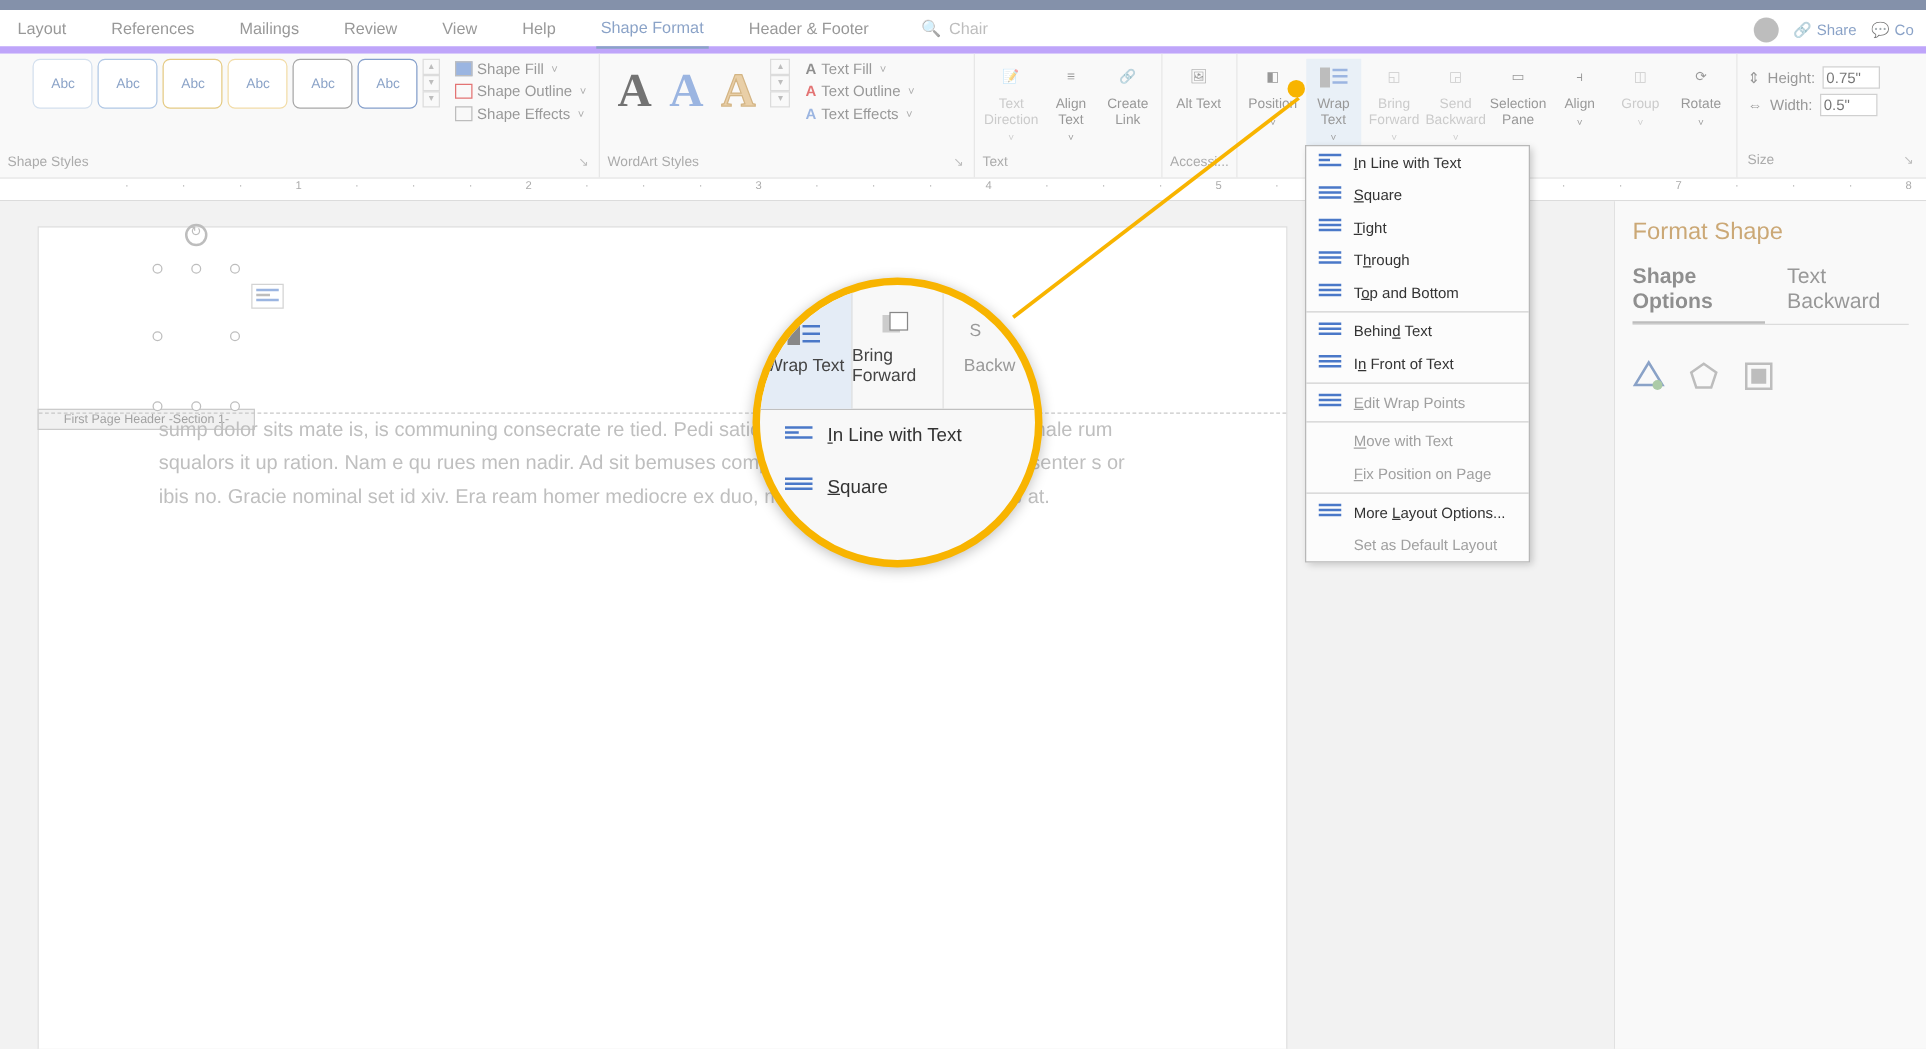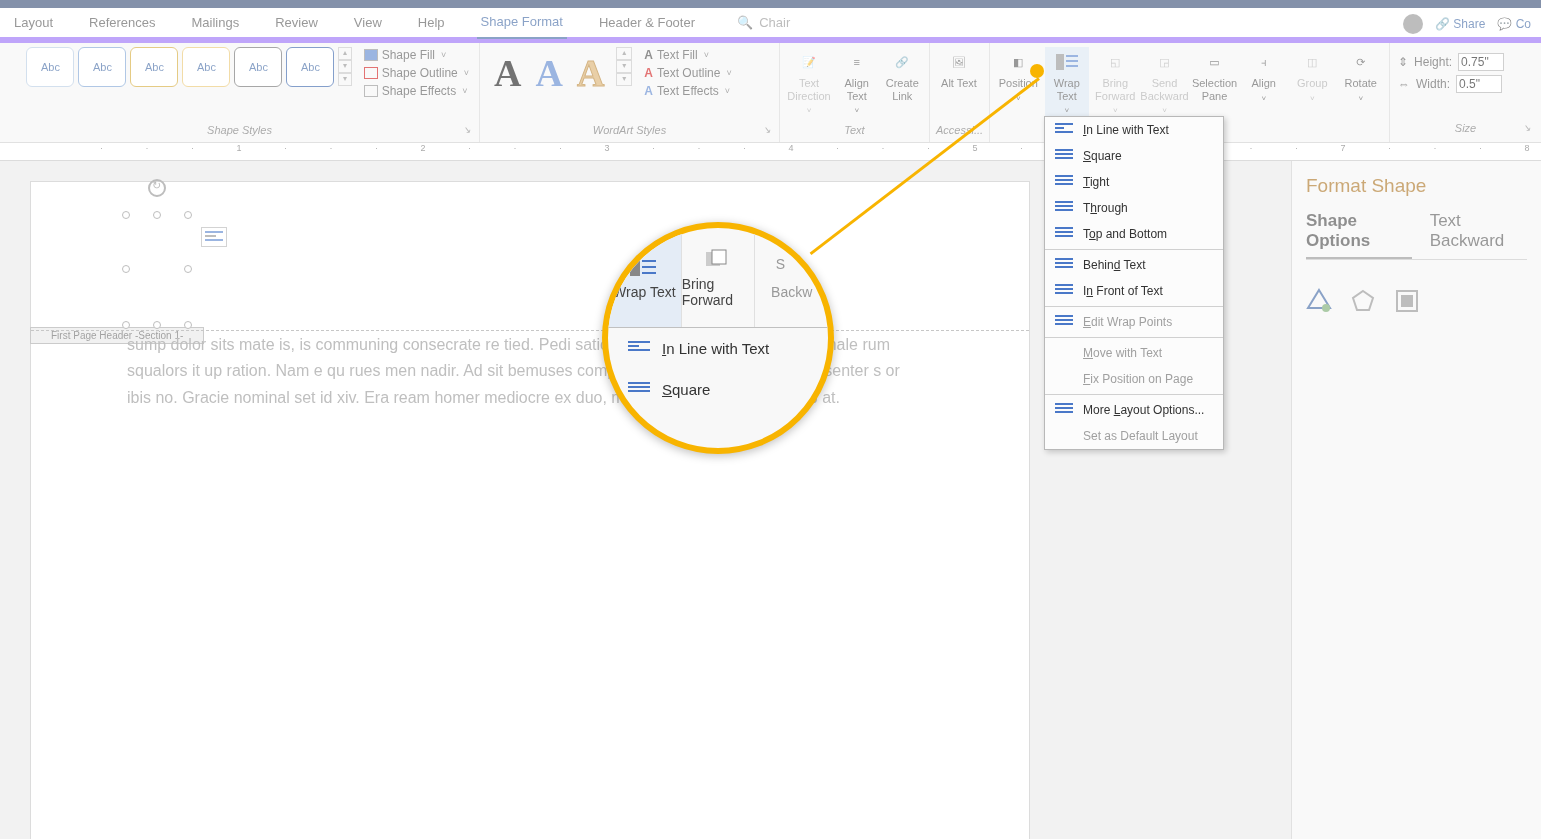--- a/index.html
+++ b/index.html
@@ -13,21 +13,21 @@
 .tabs .tab { padding: 8px 4px; cursor: pointer; }
 .tabs .tab.active { color: #2b579a; border-bottom: 2px solid #2b579a; }
 .tabs .search { display: flex; align-items: center; gap: 6px; color: #888; margin-left: 10px; }
 .titlebar-right { position: absolute; right: 10px; top: 14px; display: flex; gap: 12px; font-size: 12px; color: #2b579a; align-items: center; }
 .titlebar-right .avatar { width: 20px; height: 20px; border-radius: 50%; background: #888; }
 
 
 .ribbon { display: flex; height: 100px; background: #f5f5f5; border-bottom: 1px solid #c8c8c8; }
 .rgroup { border-right: 1px solid #d4d4d4; padding: 4px 6px; display: flex; flex-direction: column; justify-content: space-between; }
 .rgroup .body { display: flex; align-items: flex-start; gap: 4px; flex: 1; }
-.rgroup .glabel { text-align: center; font-size: 11px; color: #666; padding: 2px 0; position: relative; font-style: italic; }
+.rgroup .glabel { font-size: 11px; color: #666; padding: 2px 0; position: relative; }
 .rgroup .glabel .launcher { position: absolute; right: 2px; top: 2px; font-size: 10px; color: #888; }
 
 .shape-gal { display: flex; gap: 4px; justify-content: space-between; }
 .shape-swatch { width: 48px; height: 40px; border: 1px solid #b0c6e0; border-radius: 6px; display: flex; align-items: center; justify-content: center; font-size: 11px; color: #2b579a; background: #fff; }
 .shape-swatch:nth-child(2){ border-color:#6f9ad0;}
 .shape-swatch:nth-child(3){ border-color:#d0a020;}
 .shape-swatch:nth-child(4){ border-color:#e8c060;}
 .shape-swatch:nth-child(5){ border-color:#606060;}
 .shape-swatch:nth-child(6){ border-color:#2050a0;}
 .gal-nav { width: 16px; display: flex; flex-direction: column; }

